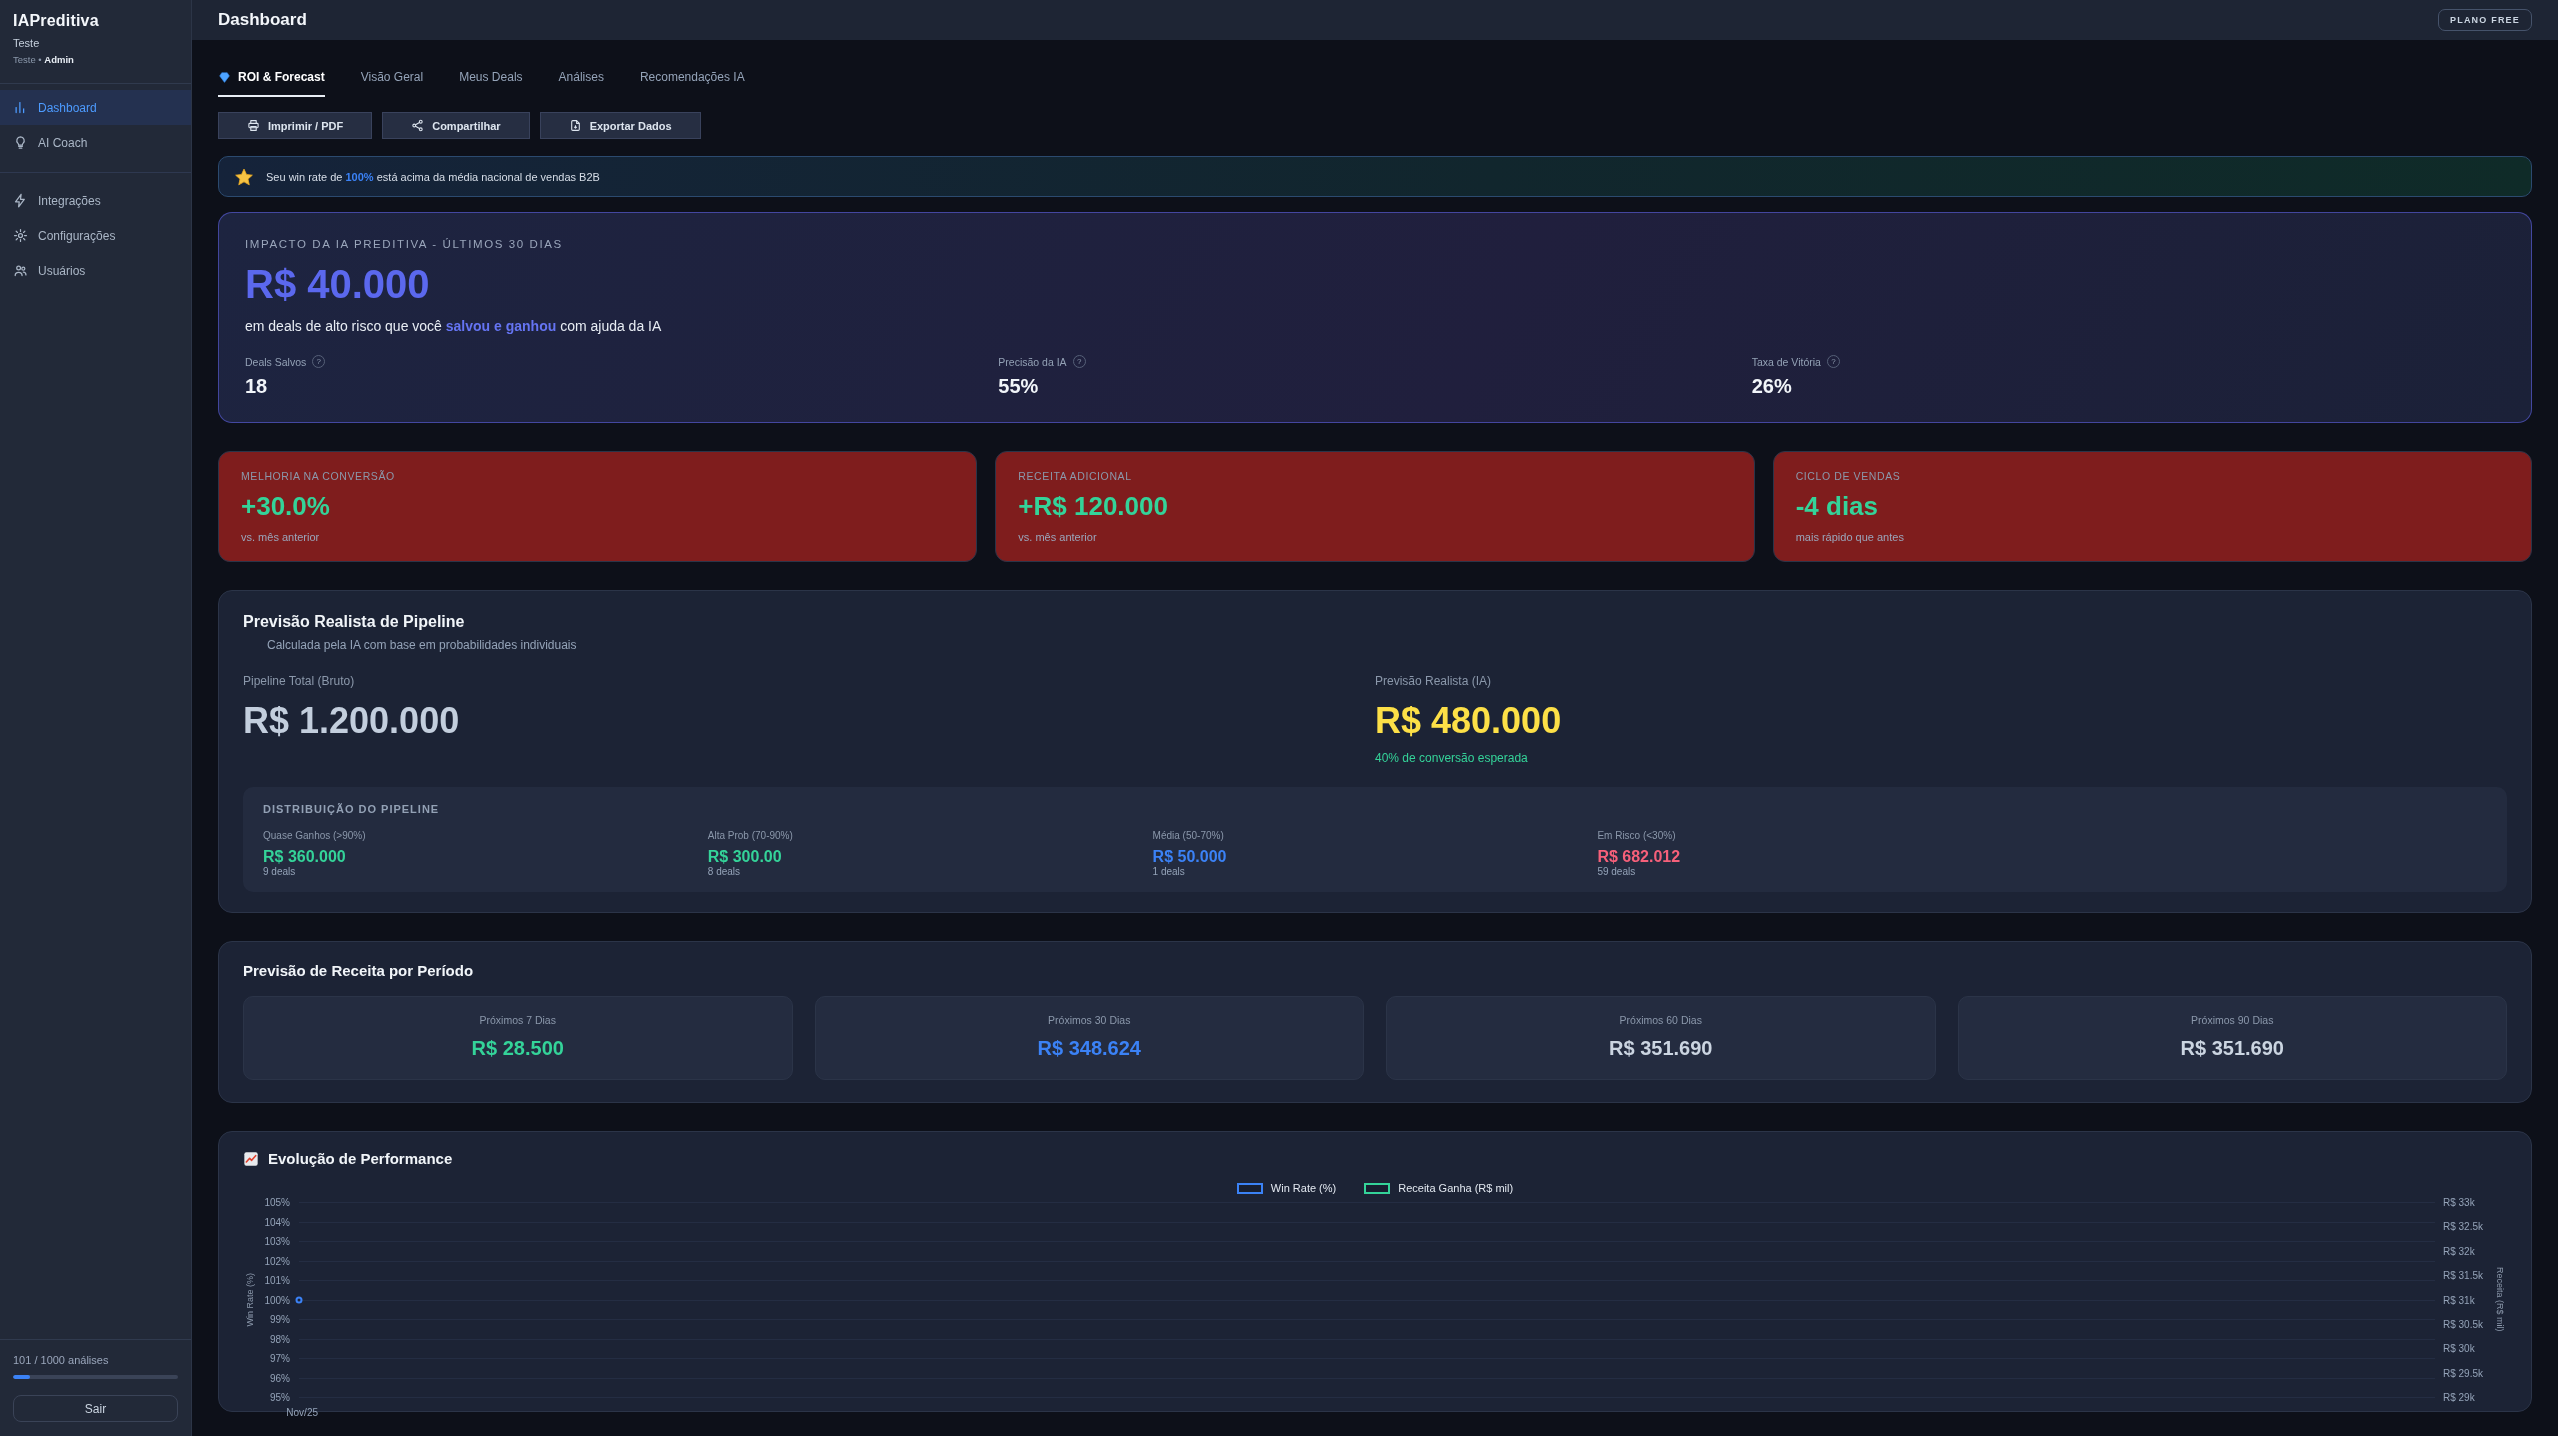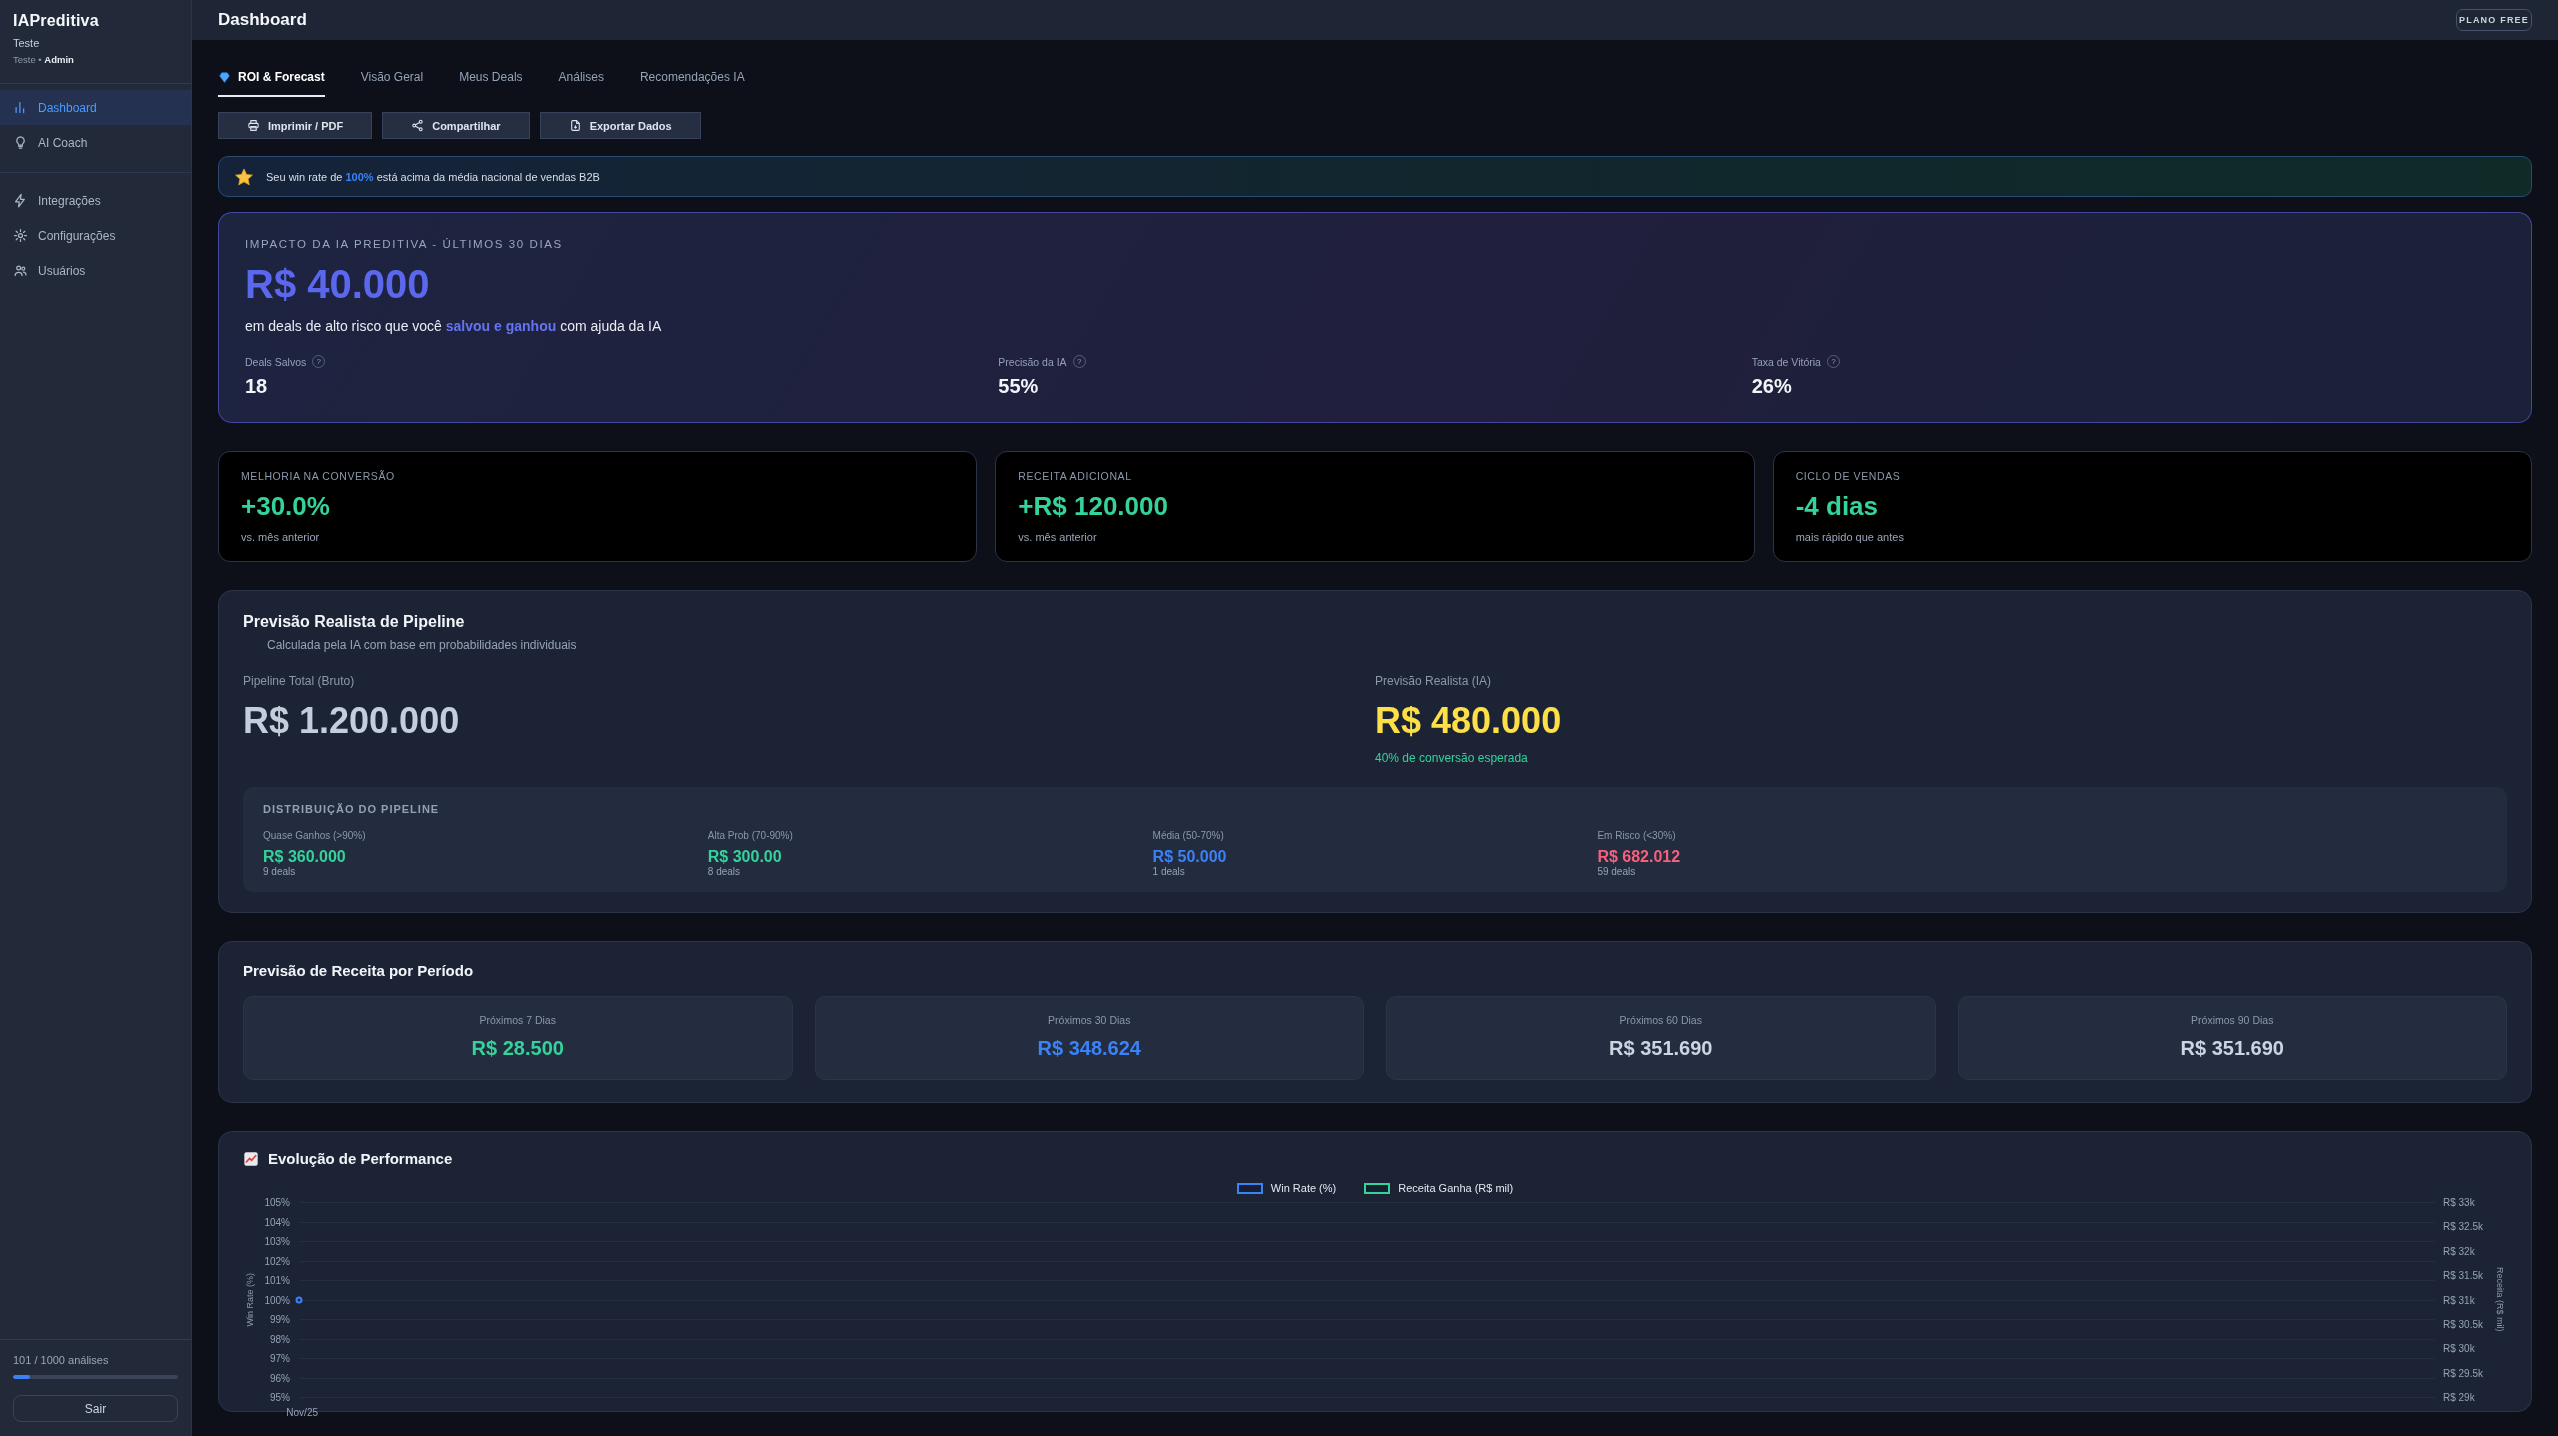--- a/index.html
+++ b/index.html
@@ -45,21 +45,21 @@
   .main { flex:1; display:flex; flex-direction:column; height:100%; }
   .topbar {
     height:40px; min-height:40px; background:#1e2534;
     display:flex; align-items:center; justify-content:space-between;
     padding:0 26px 0 26px;
   }
   .page-title { font-size:17px; font-weight:bold; color:#f4f7fb; }
   .plan-badge {
     border:1px solid #46536b; border-radius:7px; background:transparent;
     color:#cbd5e1; font-size:9px; font-weight:bold; letter-spacing:1.2px;
-    padding:5px 2px; font-family:inherit; cursor:pointer;
+    padding:5px 11px; font-family:inherit; cursor:pointer;
   }
   .content { flex:1; padding:0 26px 10px; }
   
   .tabs { display:flex; gap:36px; margin-top:30px; }
   .tab { display:flex; align-items:center; gap:7px; padding-bottom:11px; font-size:12px; color:#94a3b8; cursor:pointer; border-bottom:2px solid transparent; }
   .tab.active { color:#ffffff; font-weight:bold; border-bottom-color:#e8edf4; }
   .tab svg { width:13px; height:13px; }
   
   .toolbar { display:flex; gap:10px; margin-top:15px; }
   .tool-btn {
@@ -91,21 +91,21 @@
   .imp-sub .hl { color:#6574f2; font-weight:bold; }
   .imp-stats { display:grid; grid-template-columns:1fr 1fr 1fr; margin-top:21px; }
   .stat-label { display:flex; align-items:center; gap:6px; font-size:10.5px; color:#93a1b5; }
   .help-dot {
     width:13px; height:13px; border-radius:50%; border:1px solid #566078;
     color:#8b98ab; font-size:8px; display:inline-flex; align-items:center; justify-content:center; cursor:pointer;
   }
   .stat-value { font-size:20px; font-weight:bold; color:#f1f5f9; margin-top:7px; }
   
   .metrics { display:grid; grid-template-columns:repeat(3,1fr); gap:18px; margin-top:28px; }
-  .m-card { background:#000000; border:1px solid #2b3448; border-radius:12px; padding:18px 22px; }
+  .m-card { background:#7f1d1d; border:1px solid #2b3448; border-radius:12px; padding:18px 22px; }
   .m-label { font-size:10.5px; letter-spacing:.6px; color:#8b98ab; }
   .m-value { font-size:26px; font-weight:bold; color:#34d399; margin-top:9px; }
   .m-note { font-size:11px; color:#9aa6bb; margin-top:9px; }
   
   .card { margin-top:28px; background:#1c2335; border:1px solid #2b3448; border-radius:14px; }
   .pipeline { padding:22px 24px 20px; }
   .card-title { font-size:16px; font-weight:bold; color:#f1f5f9; }
   .card-sub { font-size:12px; color:#94a3b8; margin-top:7px;margin-left:24px; }
   .pipe-cols { display:grid; grid-template-columns:1fr 1fr; margin-top:22px; }
   .pipe-label { font-size:12px; color:#8b98ab; }

